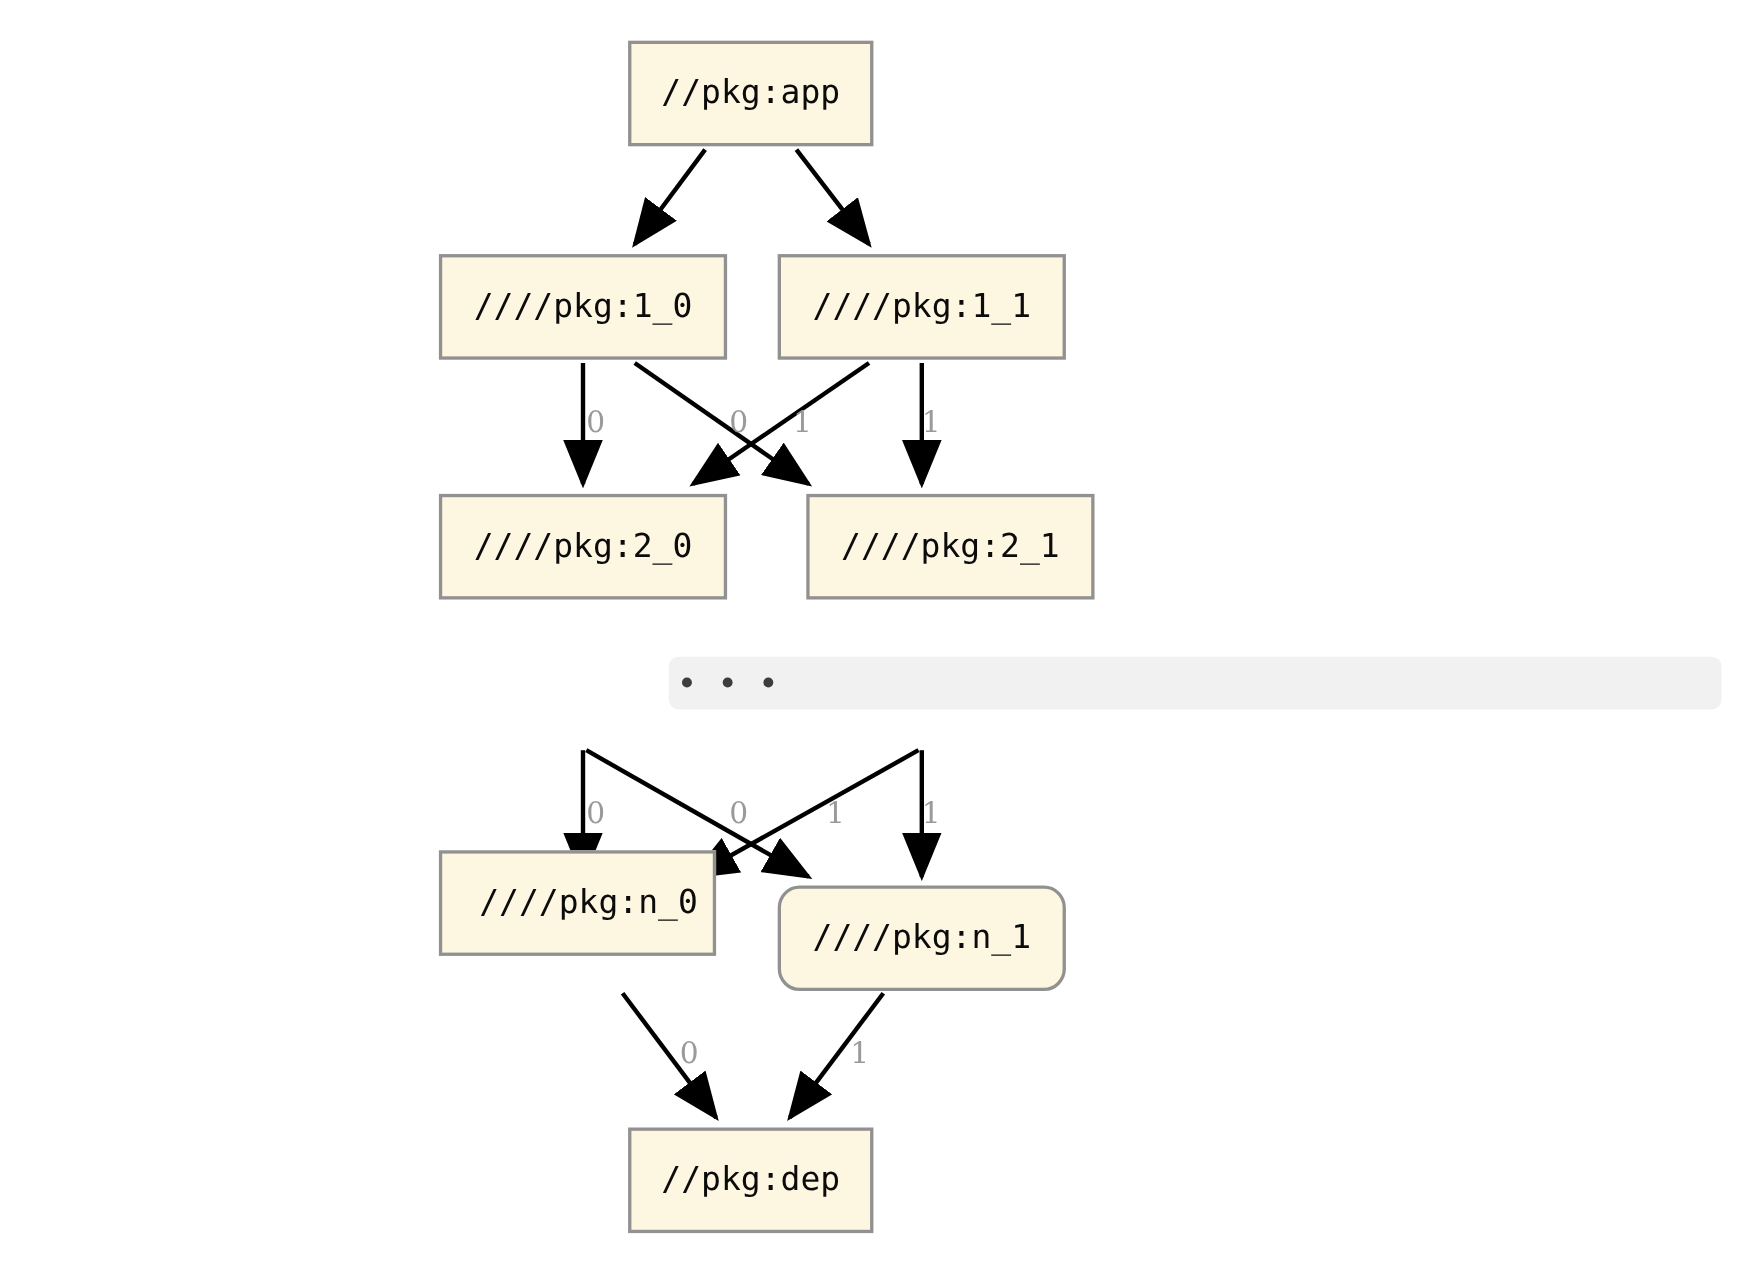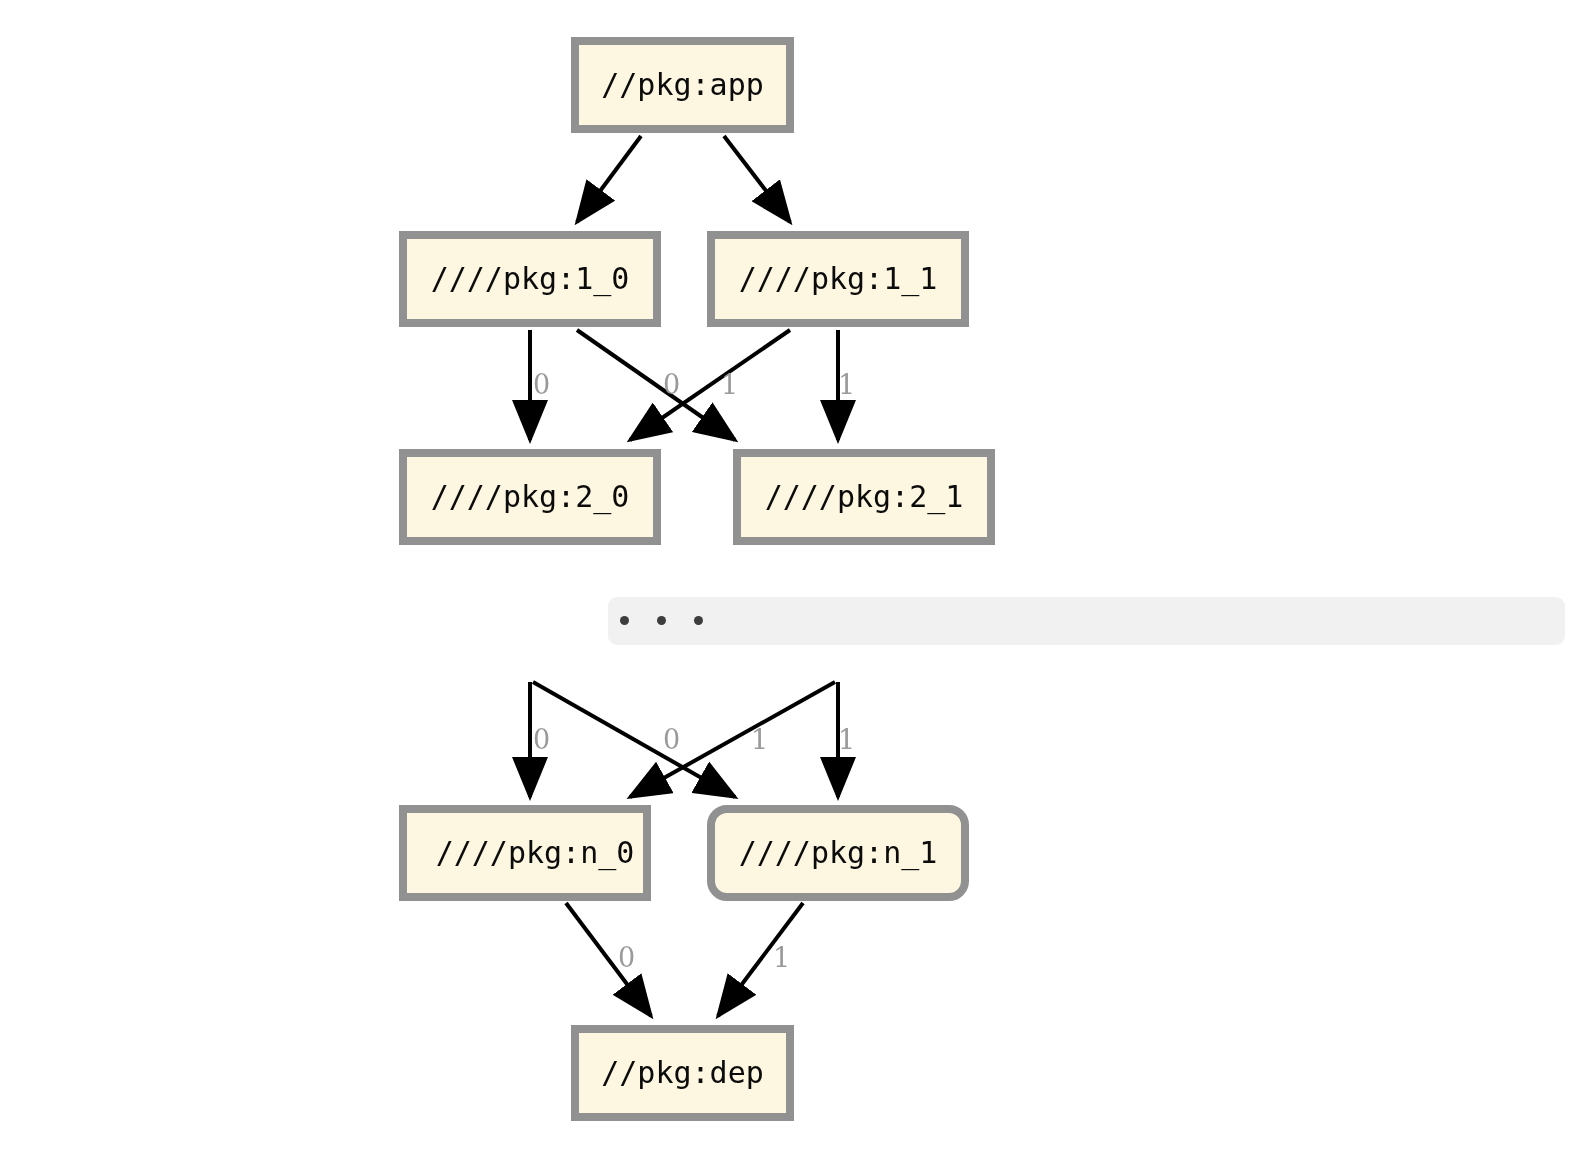--- a/index.html
+++ b/index.html
@@ -22,21 +22,21 @@
     position: absolute;
     left: 0;
     top: 0;
     width: 1592px;
     height: 1162px;
   }
   .node-box {
     position: absolute;
     box-sizing: border-box;
     background: #fdf6e0;
-    border: 8px solid #0f766e;
+    border: 3px solid #0f766e;
     display: flex;
     align-items: center;
     justify-content: center;
   }
   .node-label {
     font-family: "DejaVu Sans Mono", monospace;
     font-size: 30px;
     color: #0b0b0b;
     letter-spacing: 0px;
     white-space: nowrap;
@@ -107,21 +107,21 @@
       </div>
       <div class="node-box" style="left: 707px; top: 231px; width: 262px; height: 96px; background: rgb(253, 246, 224); border-color: rgb(145, 145, 145);">
         <span class="node-label">////pkg:1_1</span>
       </div>
       <div class="node-box" style="left: 399px; top: 449px; width: 262px; height: 96px; background: rgb(253, 246, 224); border-color: rgb(145, 145, 145);">
         <span class="node-label">////pkg:2_0</span>
       </div>
       <div class="node-box" style="left: 733px; top: 449px; width: 262px; height: 96px; background: rgb(253, 246, 224); border-color: rgb(145, 145, 145);">
         <span class="node-label">////pkg:2_1</span>
       </div>
-      <div class="node-box" style="left: 399px; top: 805px; width: 252px; height: 96px; background: rgb(253, 246, 224); border-color: rgb(145, 145, 145); padding-left: 20px;">
+      <div class="node-box" style="left: 399px; top: 773px; width: 252px; height: 96px; background: rgb(253, 246, 224); border-color: rgb(145, 145, 145); padding-left: 20px;">
         <span class="node-label">////pkg:n_0</span>
       </div>
       <div class="node-box" style="left: 707px; top: 805px; width: 262px; height: 96px; background: rgb(253, 246, 224); border-color: rgb(145, 145, 145); border-radius: 20px;">
         <span class="node-label">////pkg:n_1</span>
       </div>
       <div class="node-box" style="left: 571px; top: 1025px; width: 223px; height: 96px; background: rgb(253, 246, 224); border-color: rgb(145, 145, 145);">
         <span class="node-label">//pkg:dep</span>
       </div>
     </div>
 

